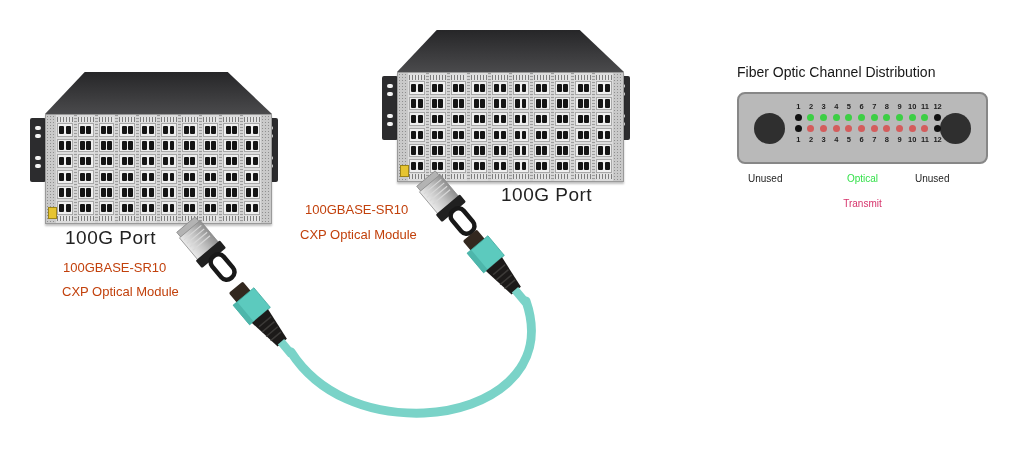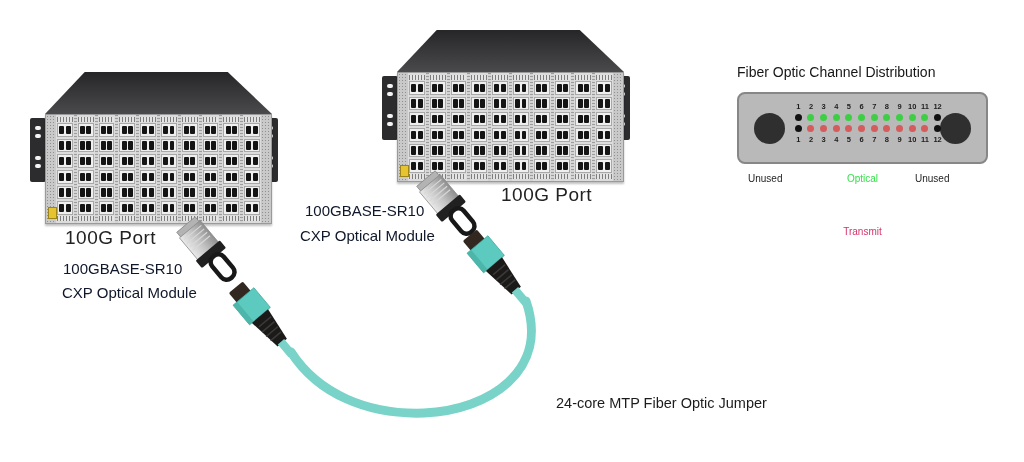--- a/index.html
+++ b/index.html
@@ -31,21 +31,21 @@
   .pmod{flex:1;min-height:0;background:#efefef;border:1px solid #a8a8a8;
         display:flex;justify-content:space-evenly;align-items:center;box-sizing:border-box;}
   .port{width:36%;height:70%;background:#141414;border-radius:1px;}
   .rail{width:3px;background:repeating-linear-gradient(180deg,#9c9c9c 0 1px,#d4d4d4 1px 3px);}
   .warn{position:absolute;left:2px;bottom:4px;width:7px;height:10px;
         background:#e6c430;border:1px solid #9c8418;z-index:3;}
 
   
   .lbl{position:absolute;white-space:nowrap;}
   .port-lbl{font-size:19px;letter-spacing:0.5px;color:#222;}
-  .mod-lbl{font-size:15px;color:#0f172a;}
+  .mod-lbl{font-size:13px;color:#c2410c;}
   .jumper-lbl{font-size:14.5px;color:#1c1c1c;}
 
   
   .panel-title{position:absolute;left:737px;top:64px;width:251px;text-align:left;
                font-size:14px;color:#161616;}
   .ch-panel{position:absolute;left:737px;top:92px;width:251px;height:72px;
             background:#b9b9b9;border:2px solid #878787;border-radius:8px;box-sizing:border-box;}
   .hole{position:absolute;top:19px;width:31px;height:31px;border-radius:50%;background:#2f2f2f;}
   .hole-l{left:15px;} .hole-r{right:15px;}
   .ch-rows{position:absolute;left:53px;top:7px;width:152px;display:flex;
@@ -683,21 +683,20 @@
     <g transform="rotate(-40 35 65)">
       <rect x="23" y="10" width="24" height="17" rx="2" fill="#33281f"></rect>
       <rect x="17" y="26" width="36" height="34" fill="#5ccabe" stroke="#3da89d" stroke-width="1"></rect>
       <rect x="17" y="26" width="7" height="34" fill="#4db6ab"></rect>
       <path d="M21 60 L49 60 L43 106 L27 106 Z" fill="#1c1a19"></path>
       <path d="M25 70 H46 M24 78 H45 M24 86 H44 M25 94 H43" stroke="#3c3a38" stroke-width="2"></path>
       <rect x="29" y="104" width="11" height="22" fill="#7ad3c8"></rect>
     </g>
   </svg>
 
-  <div class="lbl jumper-lbl" style="left:556px;top:395px">24-core MTP Fiber Optic Jumper</div>
 
   <div class="panel-title">Fiber Optic Channel Distribution</div>
 
   <div class="ch-panel">
     <div class="hole hole-l"></div>
     <div class="hole hole-r"></div>
     <div class="ch-rows" id="ch-rows">
         <div class="ch-row">
           <div class="ch-cell">
             <div class="ch-num">1</div>
@@ -849,15 +848,15 @@
           <div class="ch-cell">
             <div class="ch-num">12</div>
           </div>
         </div>
       </div>
   </div>
 
   <div class="legend" style="left:748px">Unused</div>
   <div class="legend legend-center" style="color: rgb(53, 225, 75);">Optical</div>
   <div class="legend" style="left:915px">Unused</div>
-  <div class="legend legend-center" style="top: 198px; color: rgb(214, 51, 107); margin-top: 28px;">Transmit</div>
+  <div class="legend legend-center" style="top: 198px; color: rgb(214, 51, 107);">Transmit</div>
 
 </div>
 
 </body></html>

